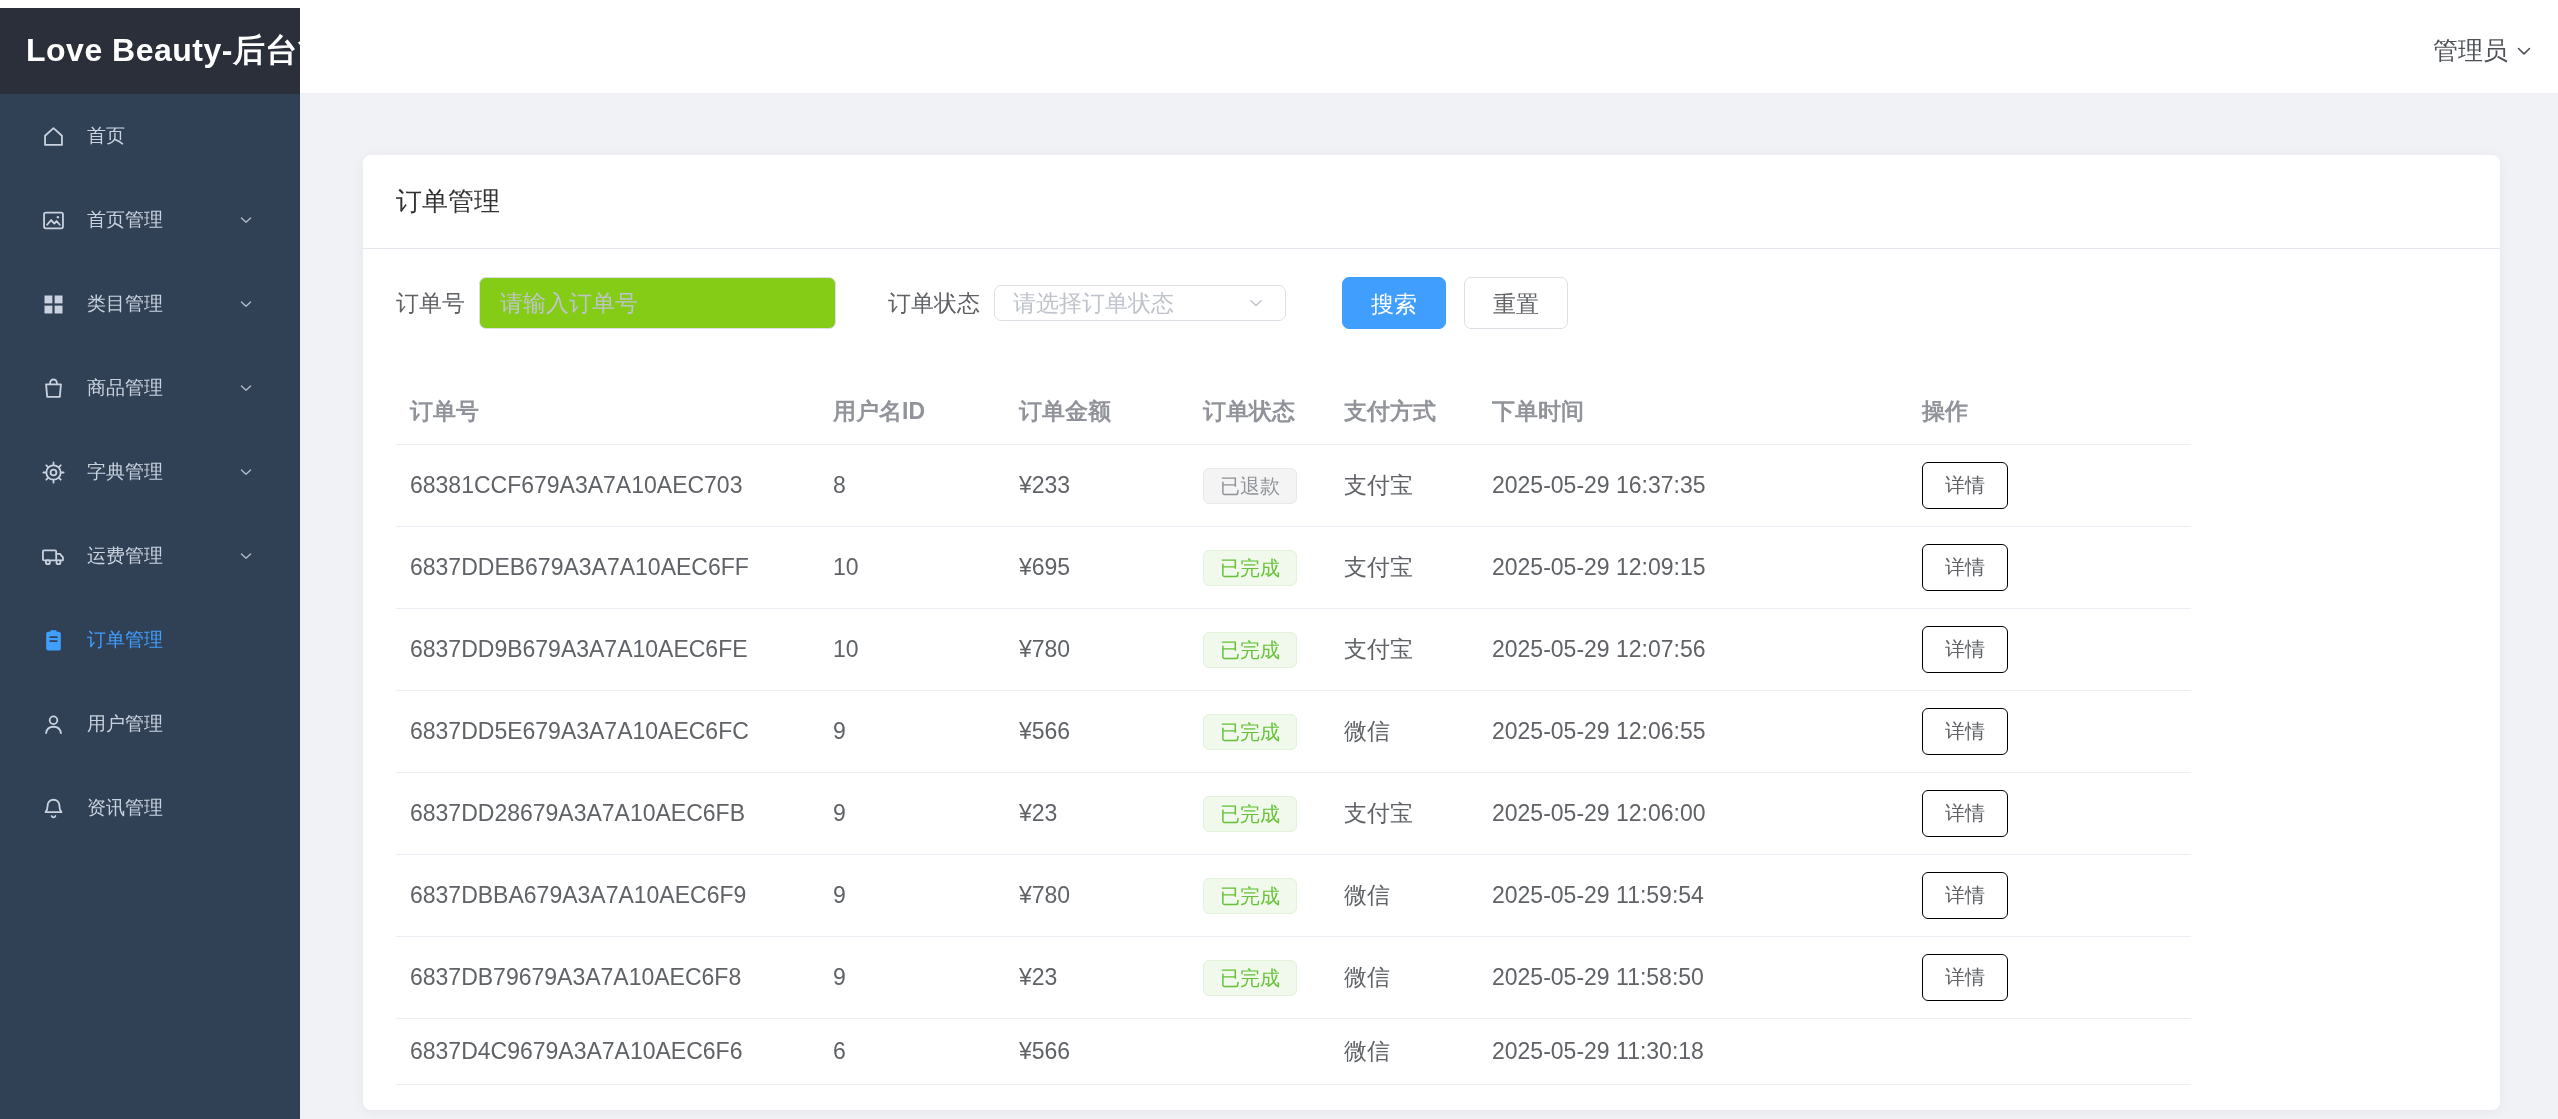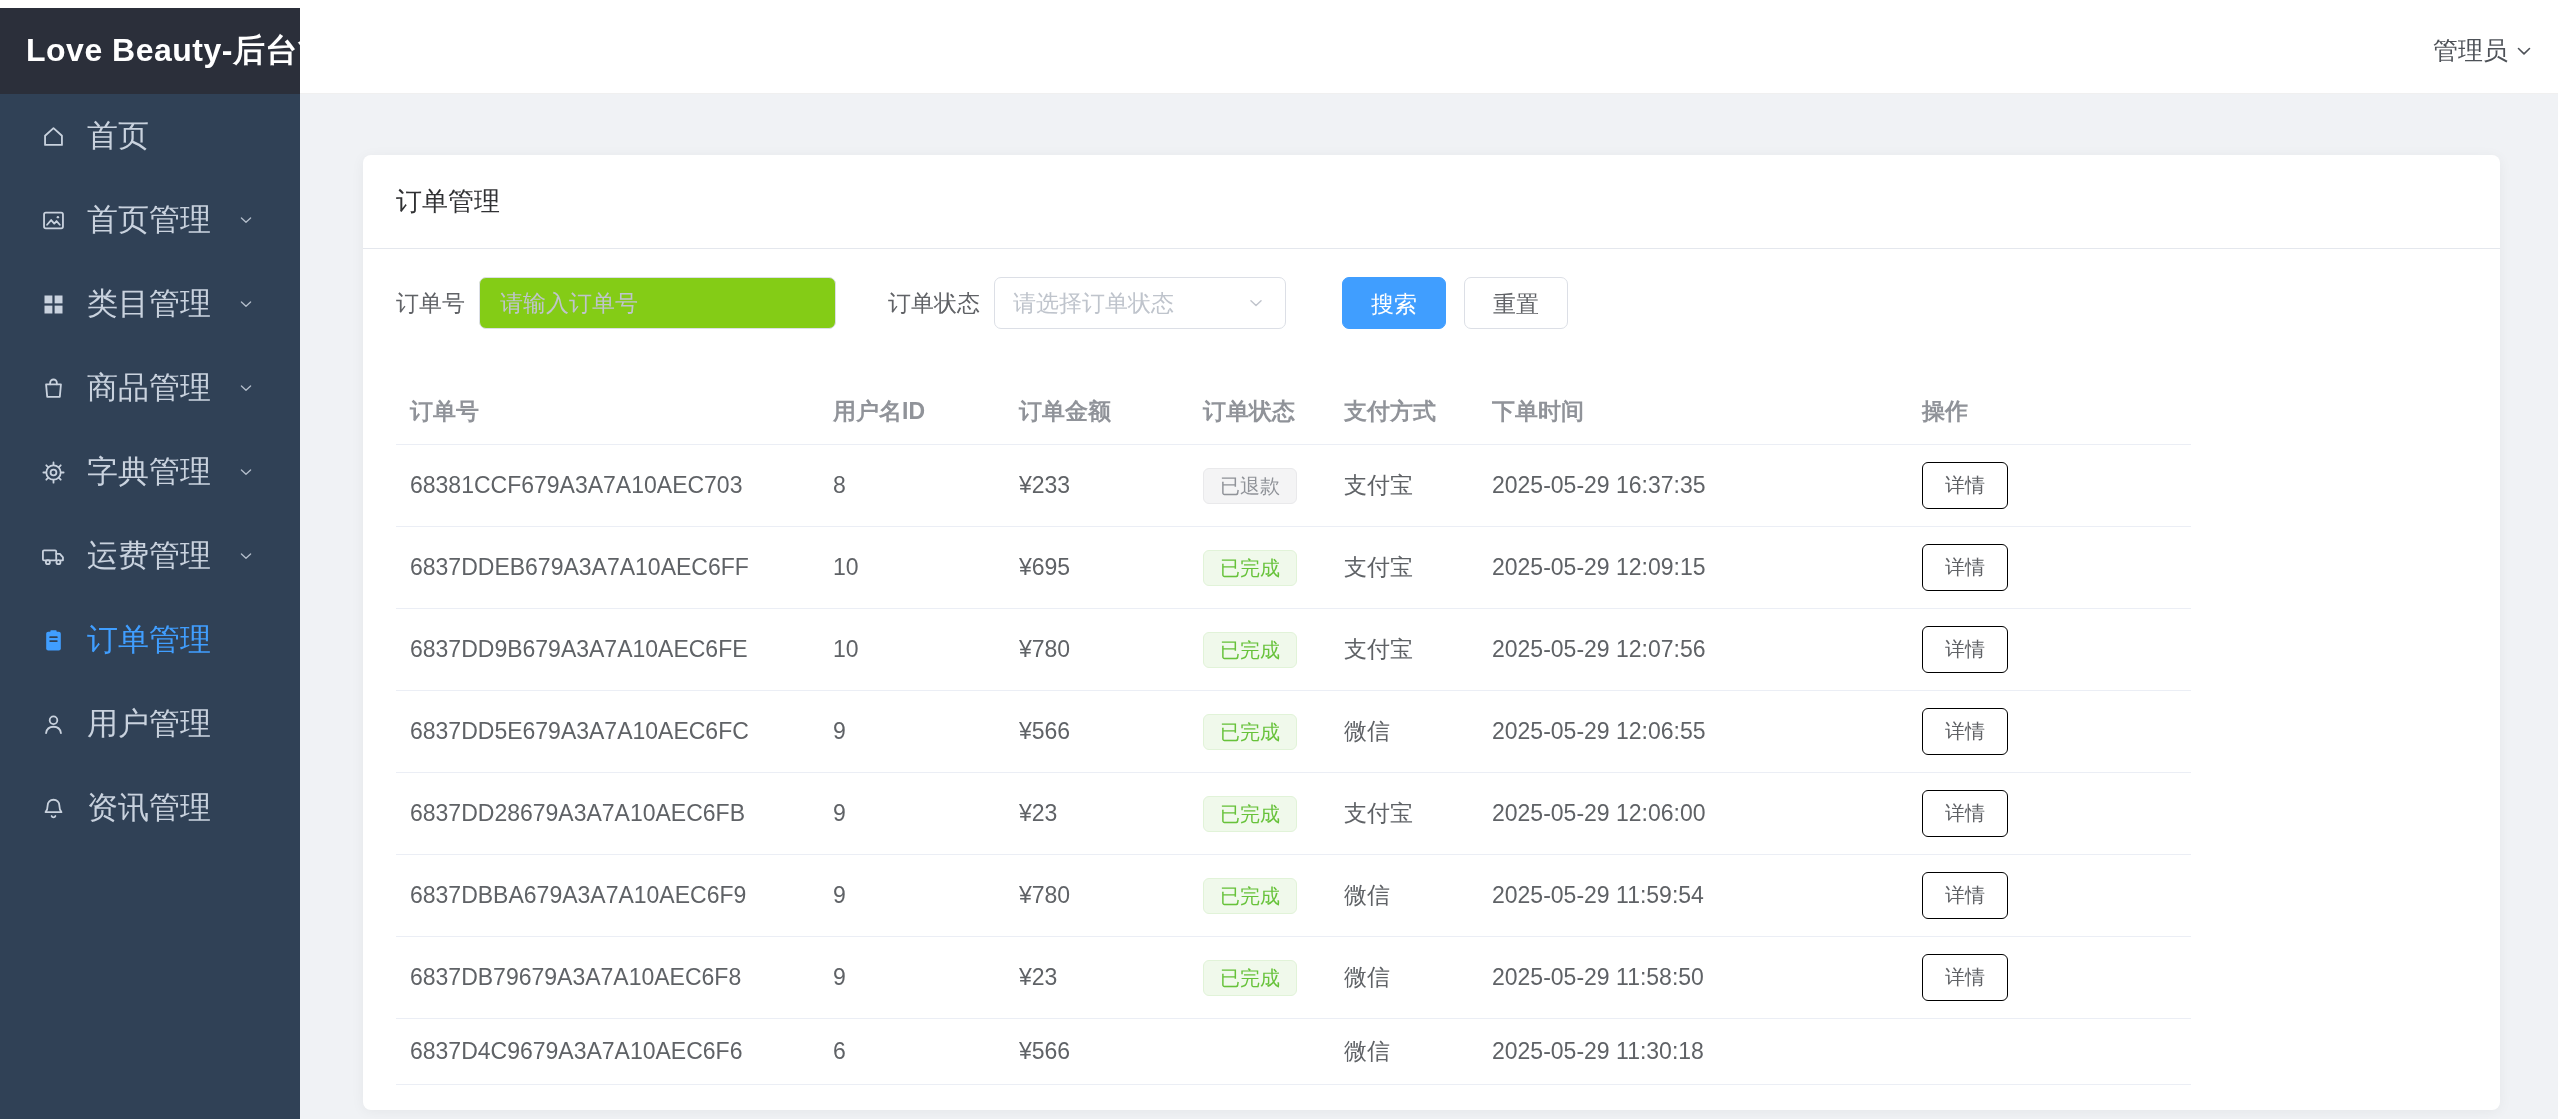--- a/index.html
+++ b/index.html
@@ -13,21 +13,21 @@
 
   
   .sidebar { width:300px; flex:0 0 300px; background:#304156; display:flex; flex-direction:column; }
   .logo {
     height:86px; background:#2b2f3a; color:#ffffff; display:flex; align-items:center;
     padding-left:26px; font-size:32px; font-weight:bold; letter-spacing:0.5px; white-space:nowrap;
   }
   .menu { flex:1; padding-top:0; }
   .side-item {
     height:84px; display:flex; align-items:center; padding:0 44px 0 40px;
-    color:#c9d2de; font-size:31px; cursor:pointer; position:relative;
+    color:#c9d2de; font-size:19px; cursor:pointer; position:relative;
   }
   .side-item .s-icon { width:27px; height:27px; margin-right:20px; flex:0 0 27px; display:flex; }
   .side-item .s-icon svg { width:100%; height:100%; }
   .side-item .chev { margin-left:auto; width:20px; height:20px; opacity:0.85; display:flex; }
   .side-item .chev svg { width:100%; height:100%; }
   .side-item.active { color:#409eff; }
 
   
   .main { flex:1; display:flex; flex-direction:column; min-width:0; }
   .topbar {
@@ -51,21 +51,21 @@
   
   .filter-row { display:flex; align-items:center; height:52px; }
   .f-label { font-size:23px; color:#606266; margin-right:14px; white-space:nowrap; }
   .order-input {
     width:357px; height:52px; border:1px solid #dcdfe6; border-radius:7px; padding:0 20px;
     font-size:23px; color:#606266; font-family:inherit; outline:none; background:#84cc16;
   }
   .order-input::placeholder { color:#bfc4cc; }
   .gap1 { width:52px; } .gap2 { width:56px; }
   .select-box {
-    width:292px; height:52px; border:1px solid #dcdfe6; border-radius:7px; background:#fff;
+    width:292px; height:36px; border:1px solid #dcdfe6; border-radius:7px; background:#fff;
     display:flex; align-items:center; padding:0 18px; cursor:pointer;
   }
   .select-box .ph { font-size:23px; color:#bfc4cc; flex:1; white-space:nowrap; }
   .select-box .chev { width:22px; height:22px; color:#c0c4cc; display:flex; }
   .select-box .chev svg { width:100%; height:100%; }
   .btn {
     height:52px; border-radius:7px; font-size:23px; font-family:inherit; cursor:pointer;
     padding:11px 28px; border:1px solid transparent;
   }
   .btn-primary { background:#409eff; color:#ffffff; border-color:#409eff; margin-right:18px; }

